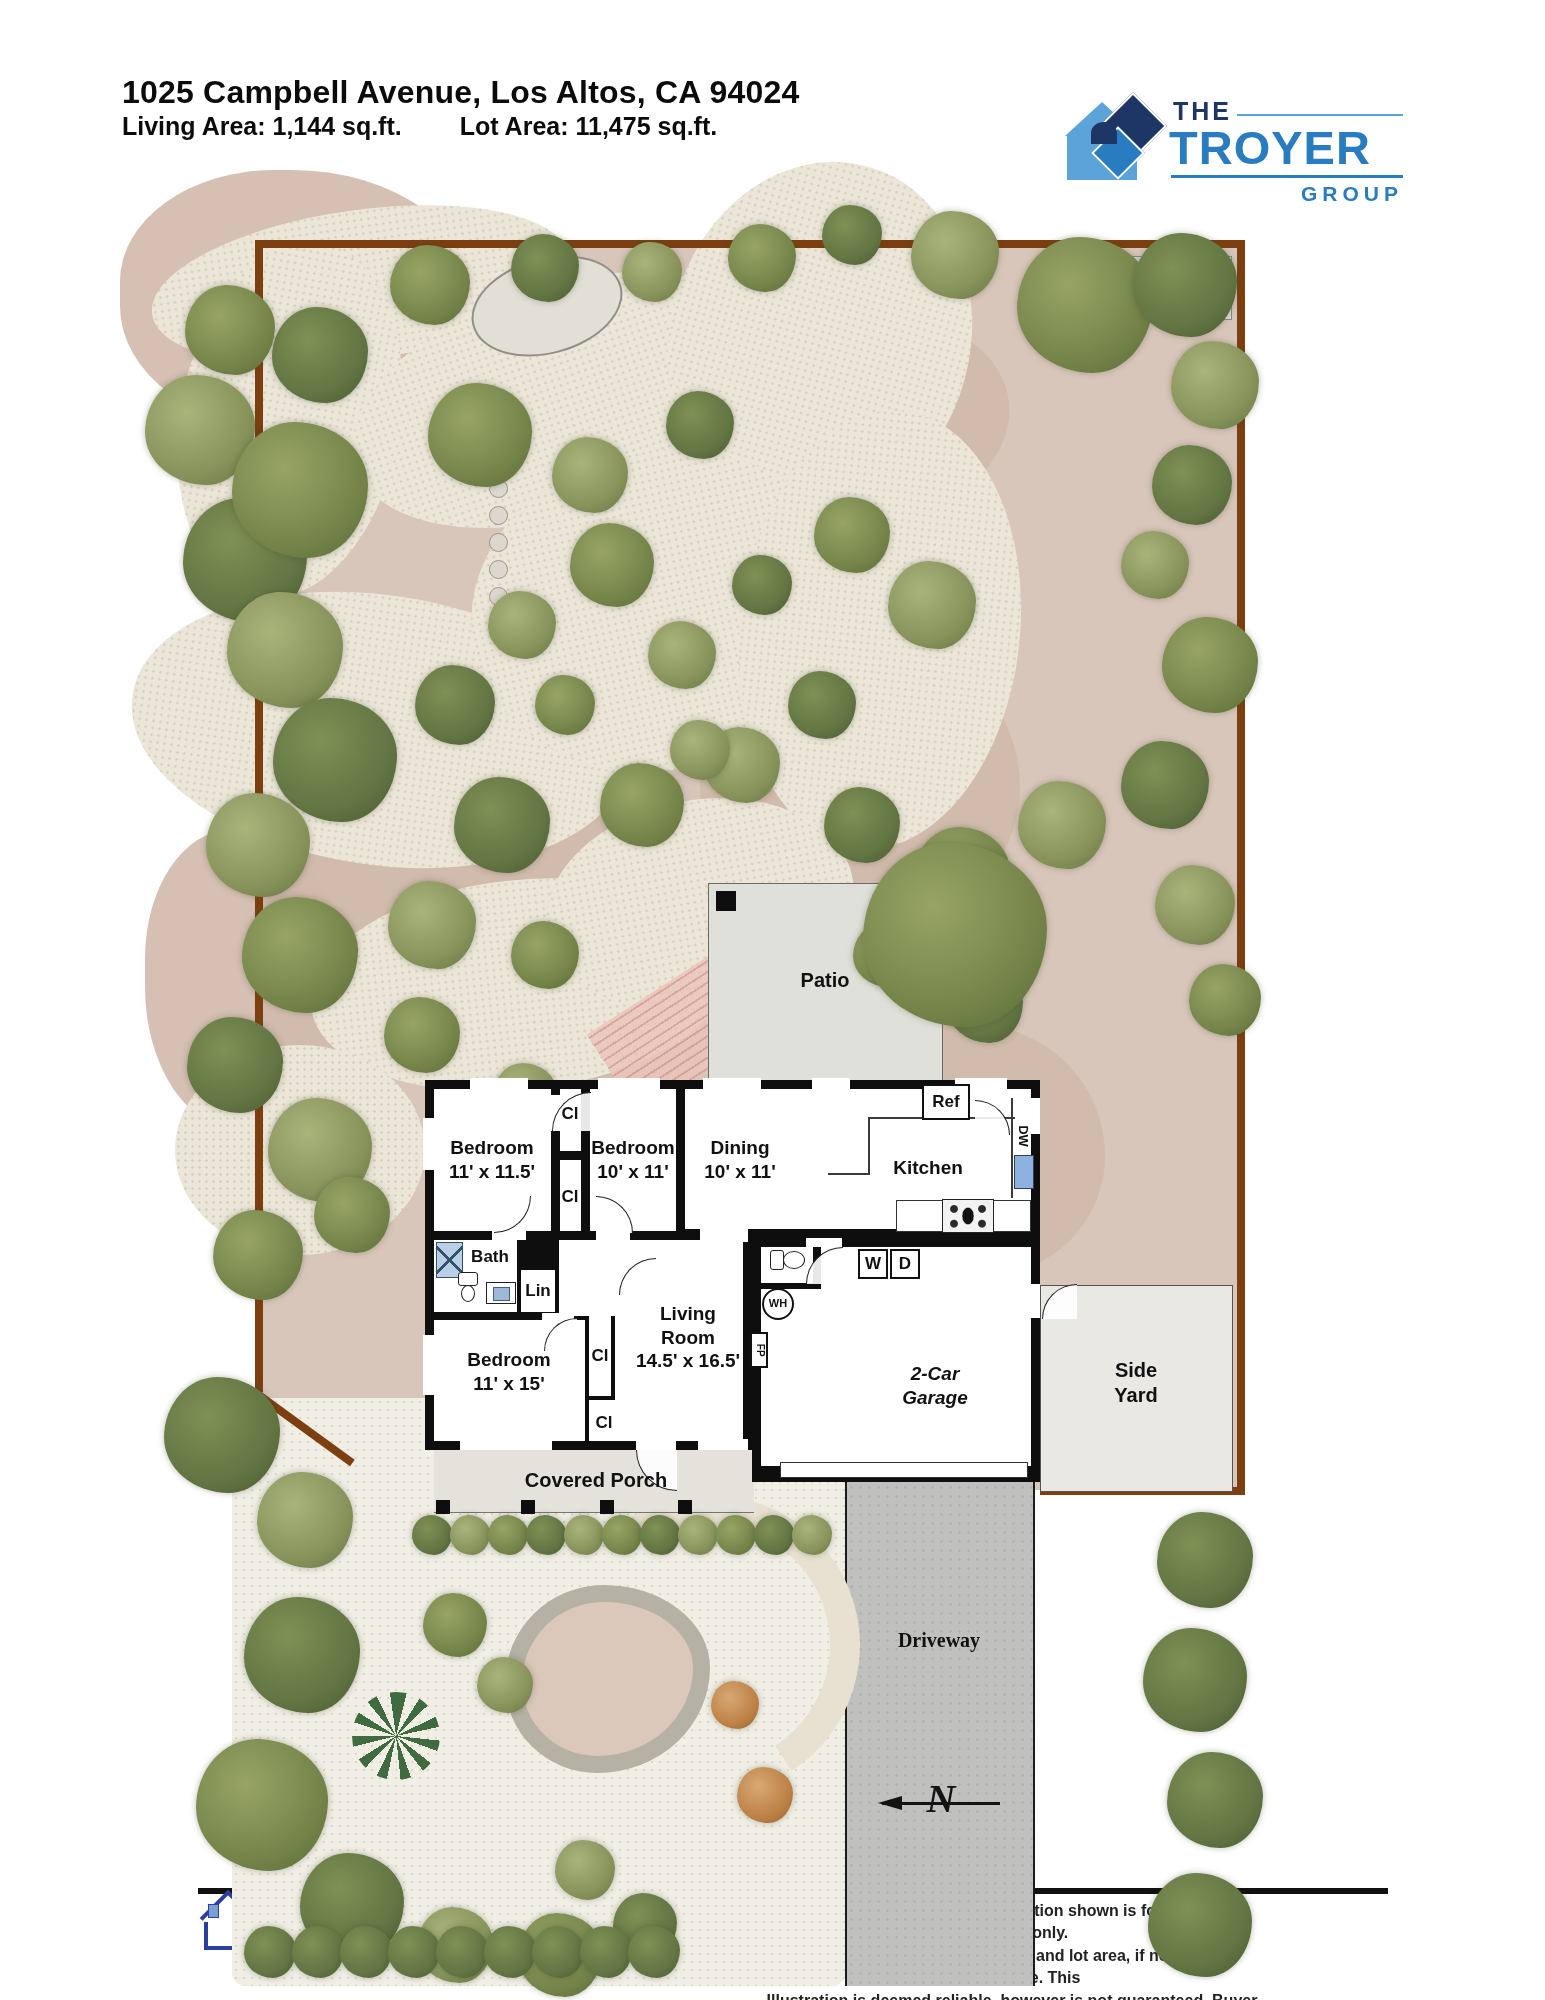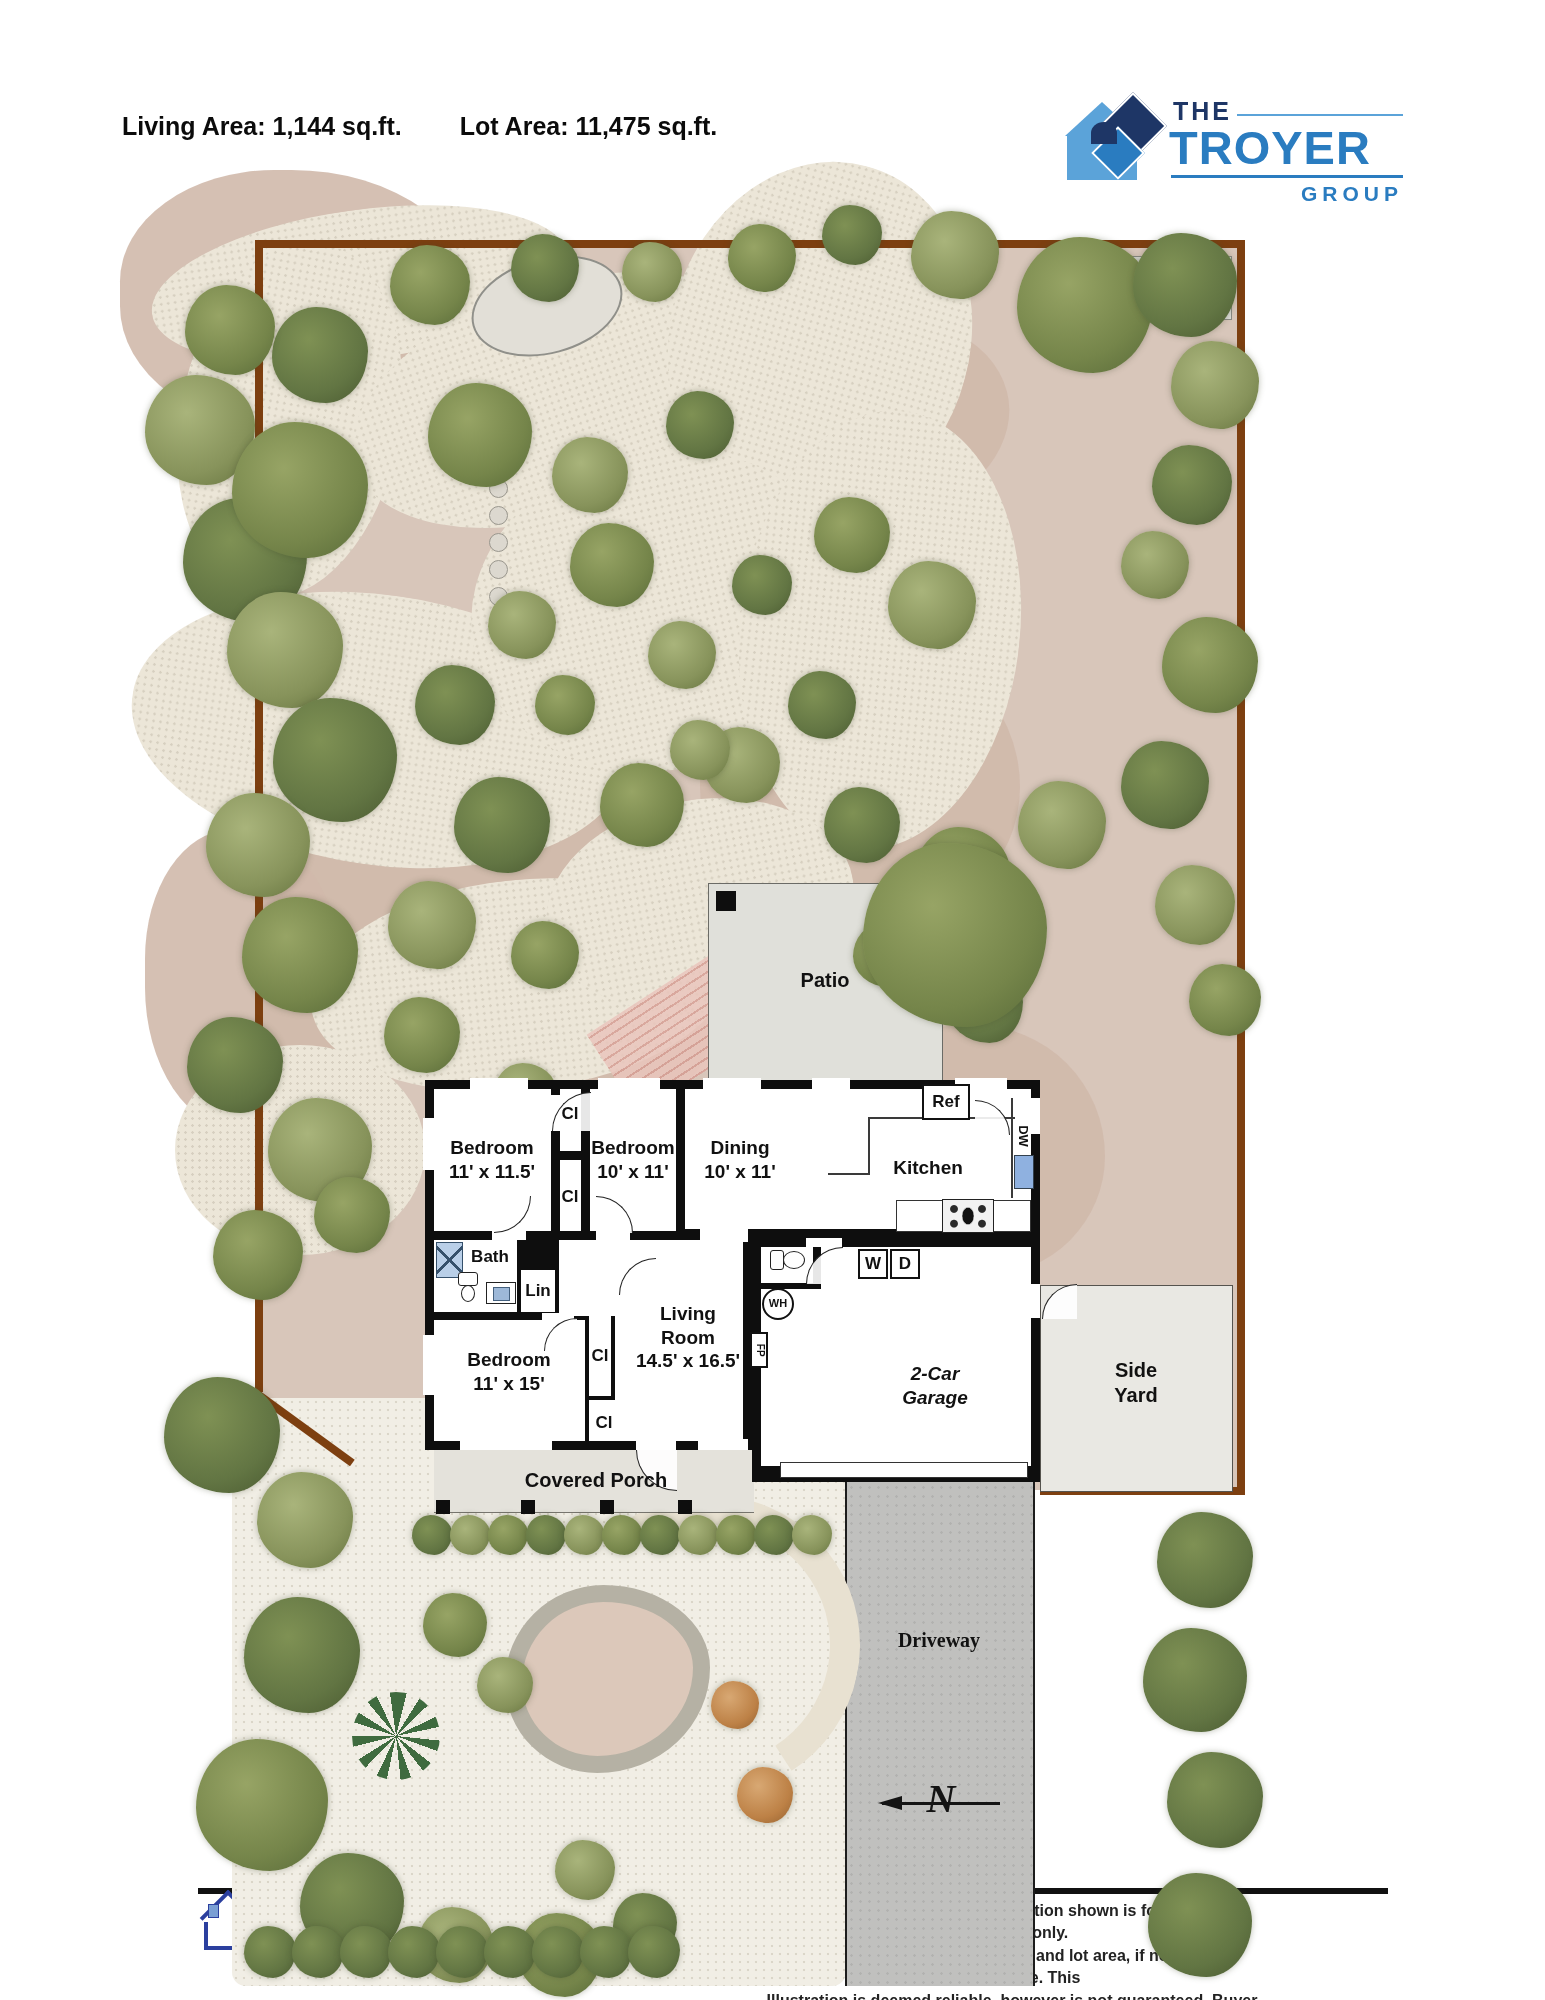--- a/index.html
+++ b/index.html
@@ -26,20 +26,21 @@
   #hdr-sub{left:122px;top:112px;font-size:25px;font-weight:bold;color:#0b0b0b;}
   #hdr-sub span{margin-right:58px;}
   .logo-navy{color:#1e3666;} .logo-blue{color:#2a7cc0;}
   footer .serif{font-family:"Liberation Serif",serif;}
 </style>
 </head>
 <body>
 
 <div id="page">
 
+  <div class="abs" id="hdr-title">1025 Campbell Avenue, Los Altos, CA 94024</div>
   <div class="abs" id="hdr-sub">
     <span>Living Area: 1,144 sq.ft.</span><span>Lot Area: 11,475 sq.ft.</span>
   </div>
 
   <div class="abs" style="left:1065px;top:92px;width:345px;height:112px;">
     <div class="abs" style="left:0;top:8px;width:104px;height:80px;">
       <div class="abs" style="left:0;top:2px;width:74px;height:34px;background:#5ba3d9;clip-path:polygon(50% 0,100% 100%,0 100%);"></div>
       <div class="abs" style="left:2px;top:34px;width:70px;height:46px;background:#5ba3d9;"></div>
       <div class="abs" style="left:44px;top:2px;width:44px;height:44px;background:#1e3666;transform:rotate(45deg);border:2px solid #fff;"></div>
       <div class="abs" style="left:34px;top:34px;width:34px;height:34px;background:#2a7cc0;transform:rotate(45deg);border:2px solid #fff;"></div>

